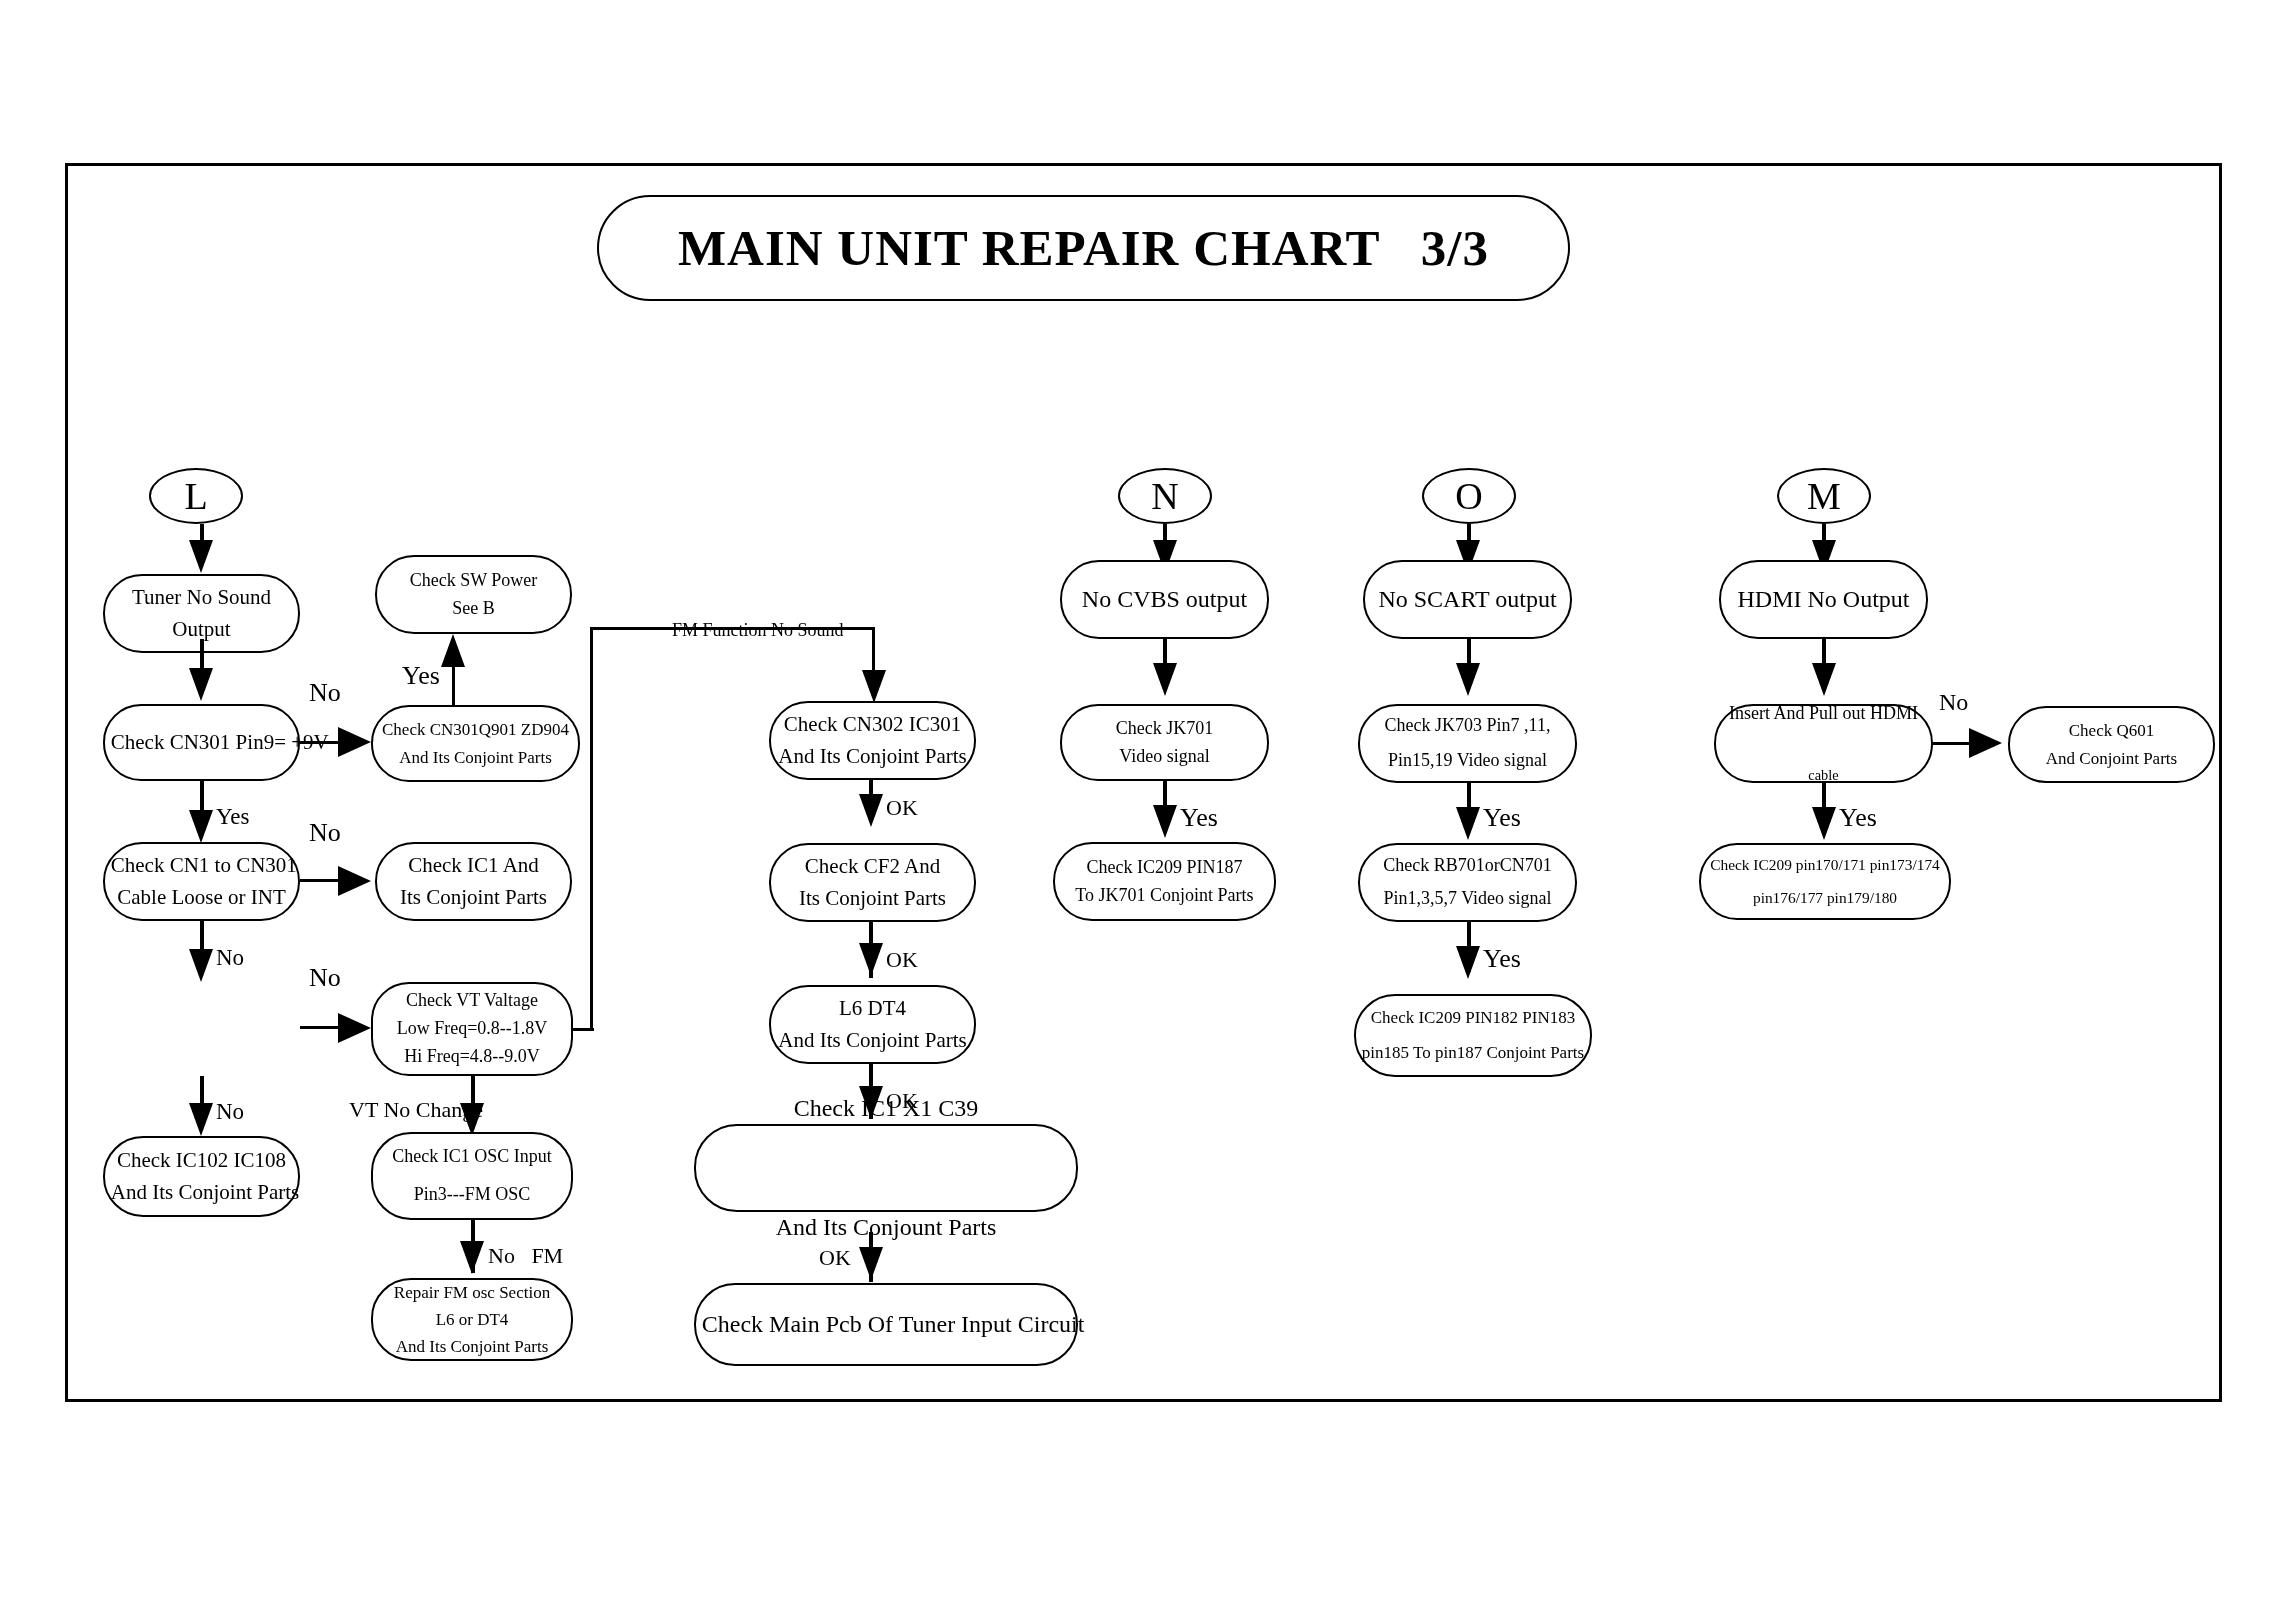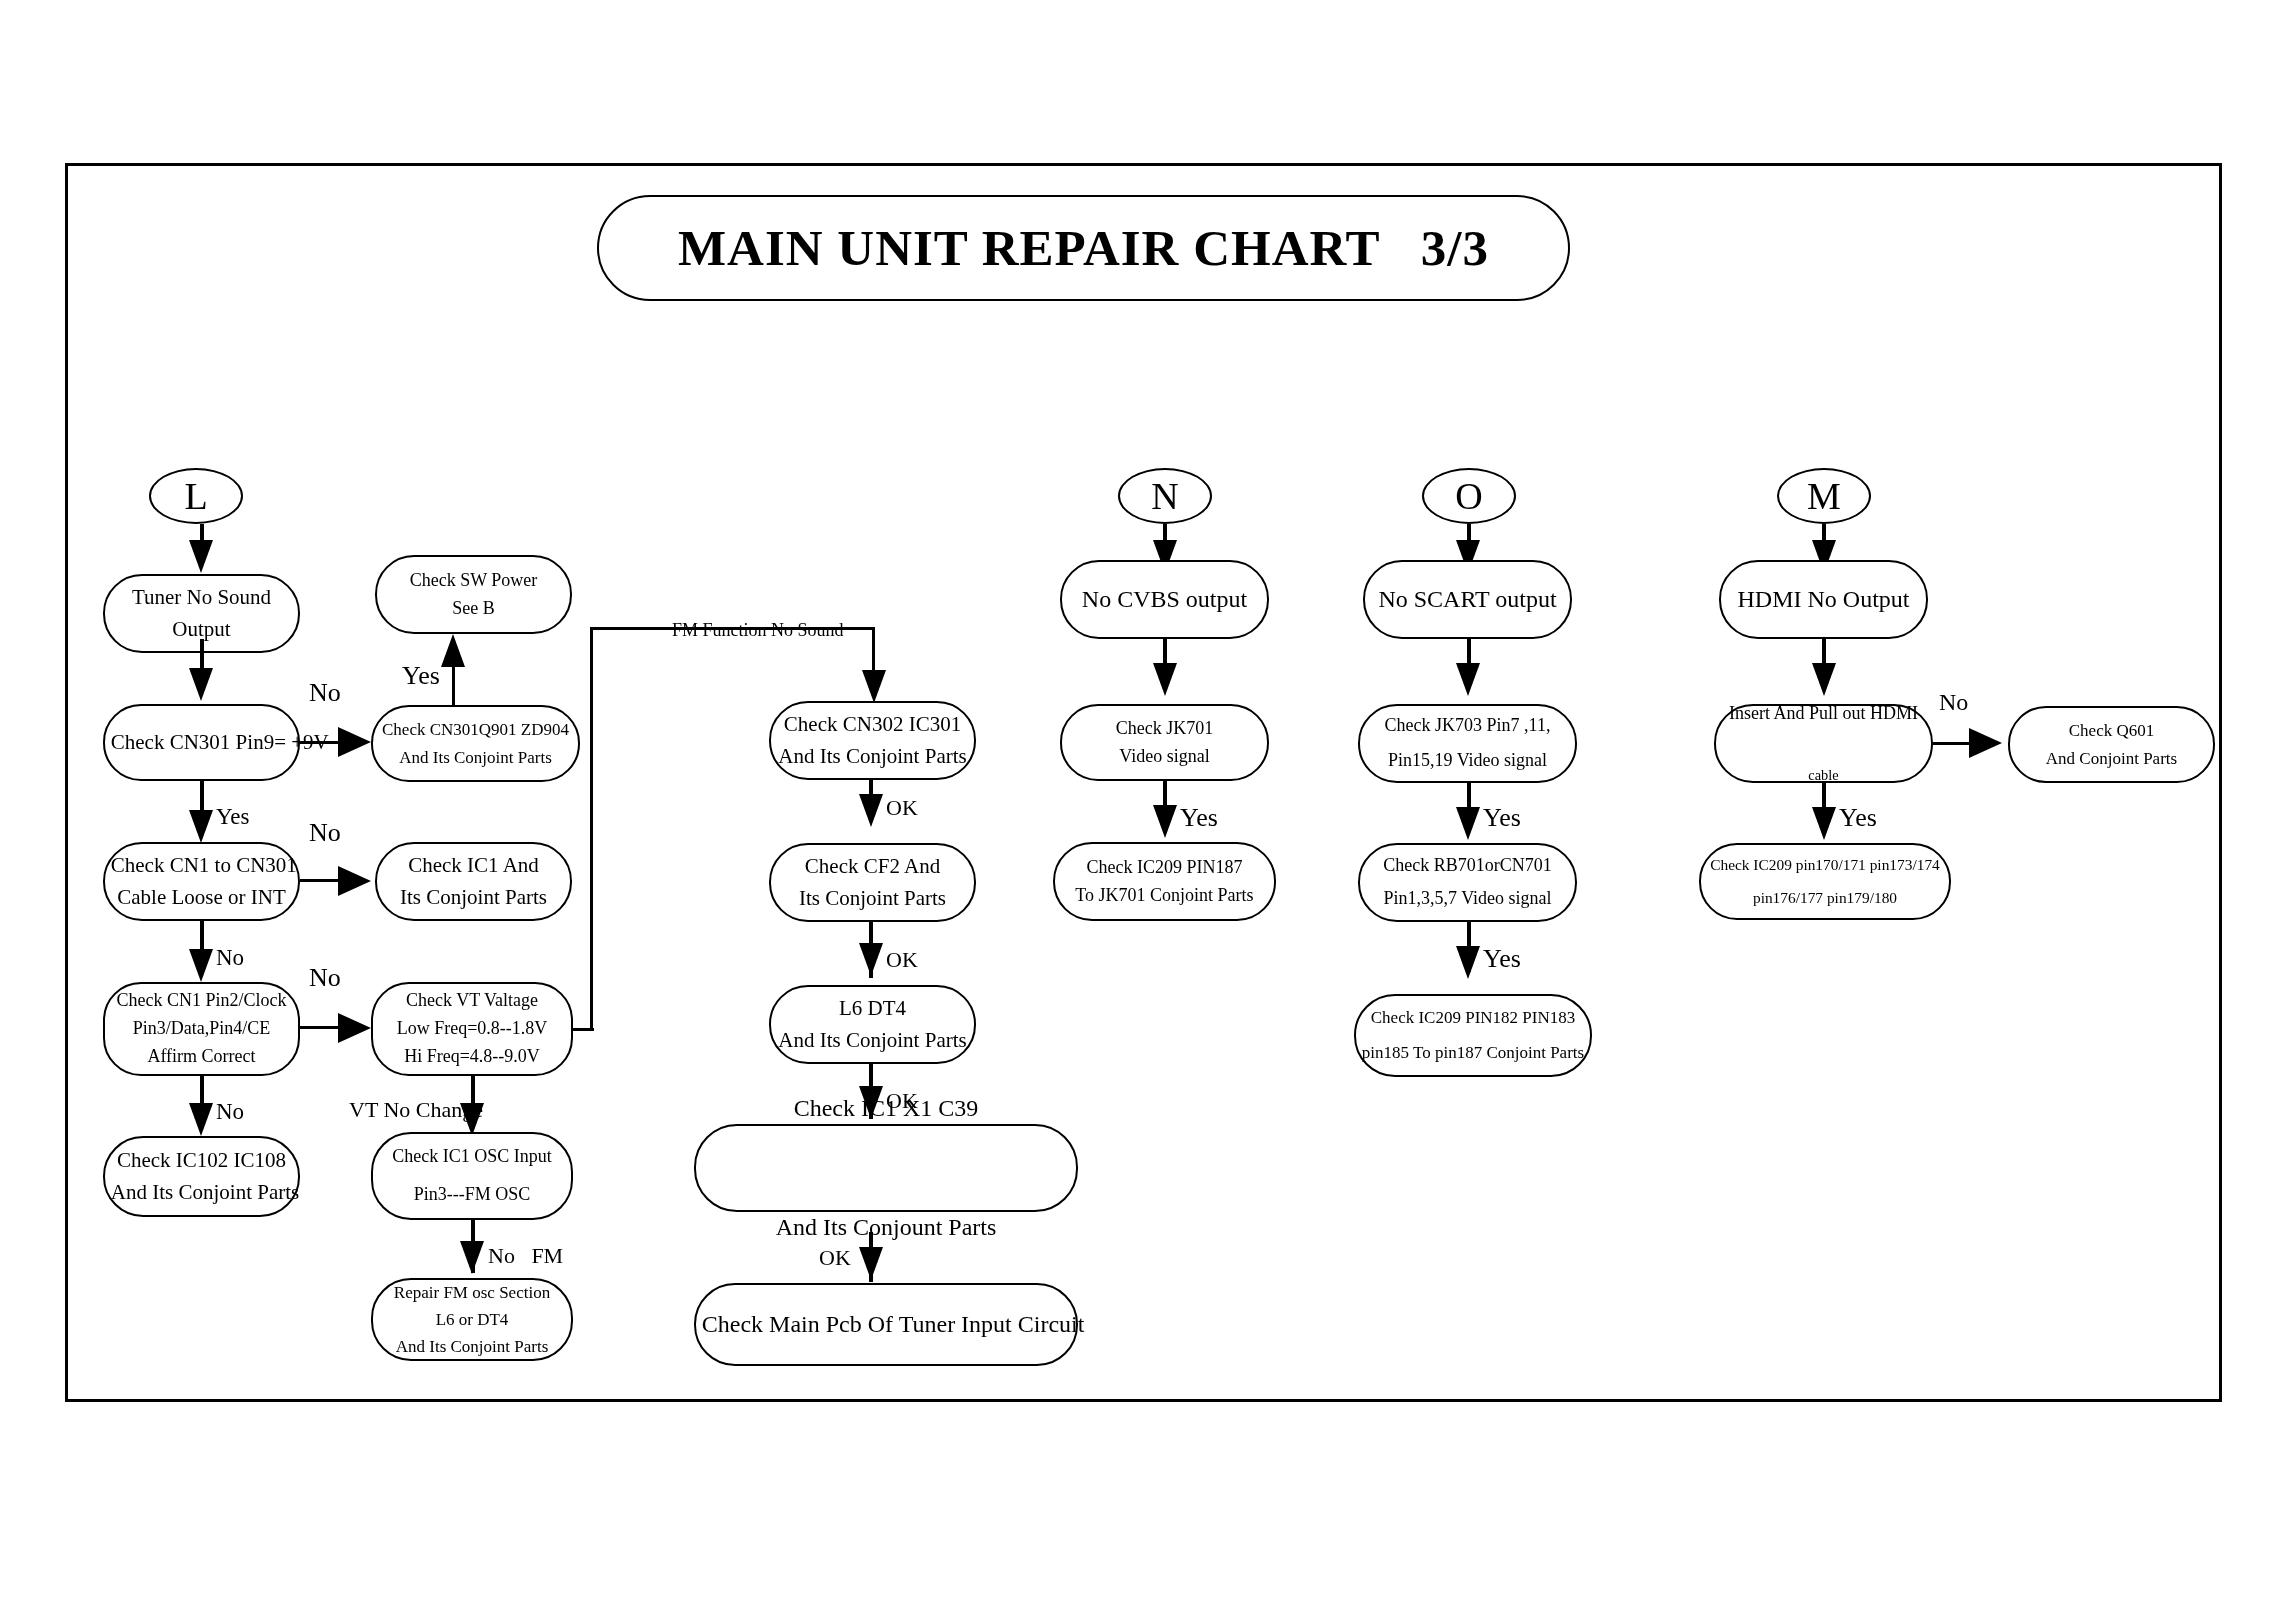--- a/index.html
+++ b/index.html
@@ -143,25 +143,20 @@
   </div>
 
   <div class="seg" style="left:300px;top:879px;width:48px;height:3.4px;"></div>
   <div class="arrow-right" style="left:338px;top:866px;"></div>
   <div class="elabel" style="left:309px;top:820px;font-size:26px;">No</div>
 
   <div class="seg" style="left:200px;top:920px;width:3.8px;height:38px;"></div>
   <div class="arrow-down" style="left:189px;top:949px;"></div>
   <div class="elabel" style="left:216px;top:946px;font-size:23px;">No</div>
 
-  <div class="box fs14" style="left:103px;top:982px;width:197px;height:94px;border-radius:38px;">
-    <span class="ln">Check CN1 Pin2/Clock</span>
-    <span class="ln">Pin3/Data,Pin4/CE</span>
-    <span class="ln">Affirm Correct</span>
-  </div>
 
   <div class="seg" style="left:300px;top:1026px;width:48px;height:3.4px;"></div>
   <div class="arrow-right" style="left:338px;top:1013px;"></div>
   <div class="elabel" style="left:309px;top:965px;font-size:26px;">No</div>
 
   <div class="seg" style="left:200px;top:1076px;width:3.8px;height:37px;"></div>
   <div class="arrow-down" style="left:189px;top:1103px;"></div>
   <div class="elabel" style="left:216px;top:1100px;font-size:23px;">No</div>
 
   <div class="box fs16" style="left:103px;top:1136px;width:197px;height:81px;border-radius:40px;">

